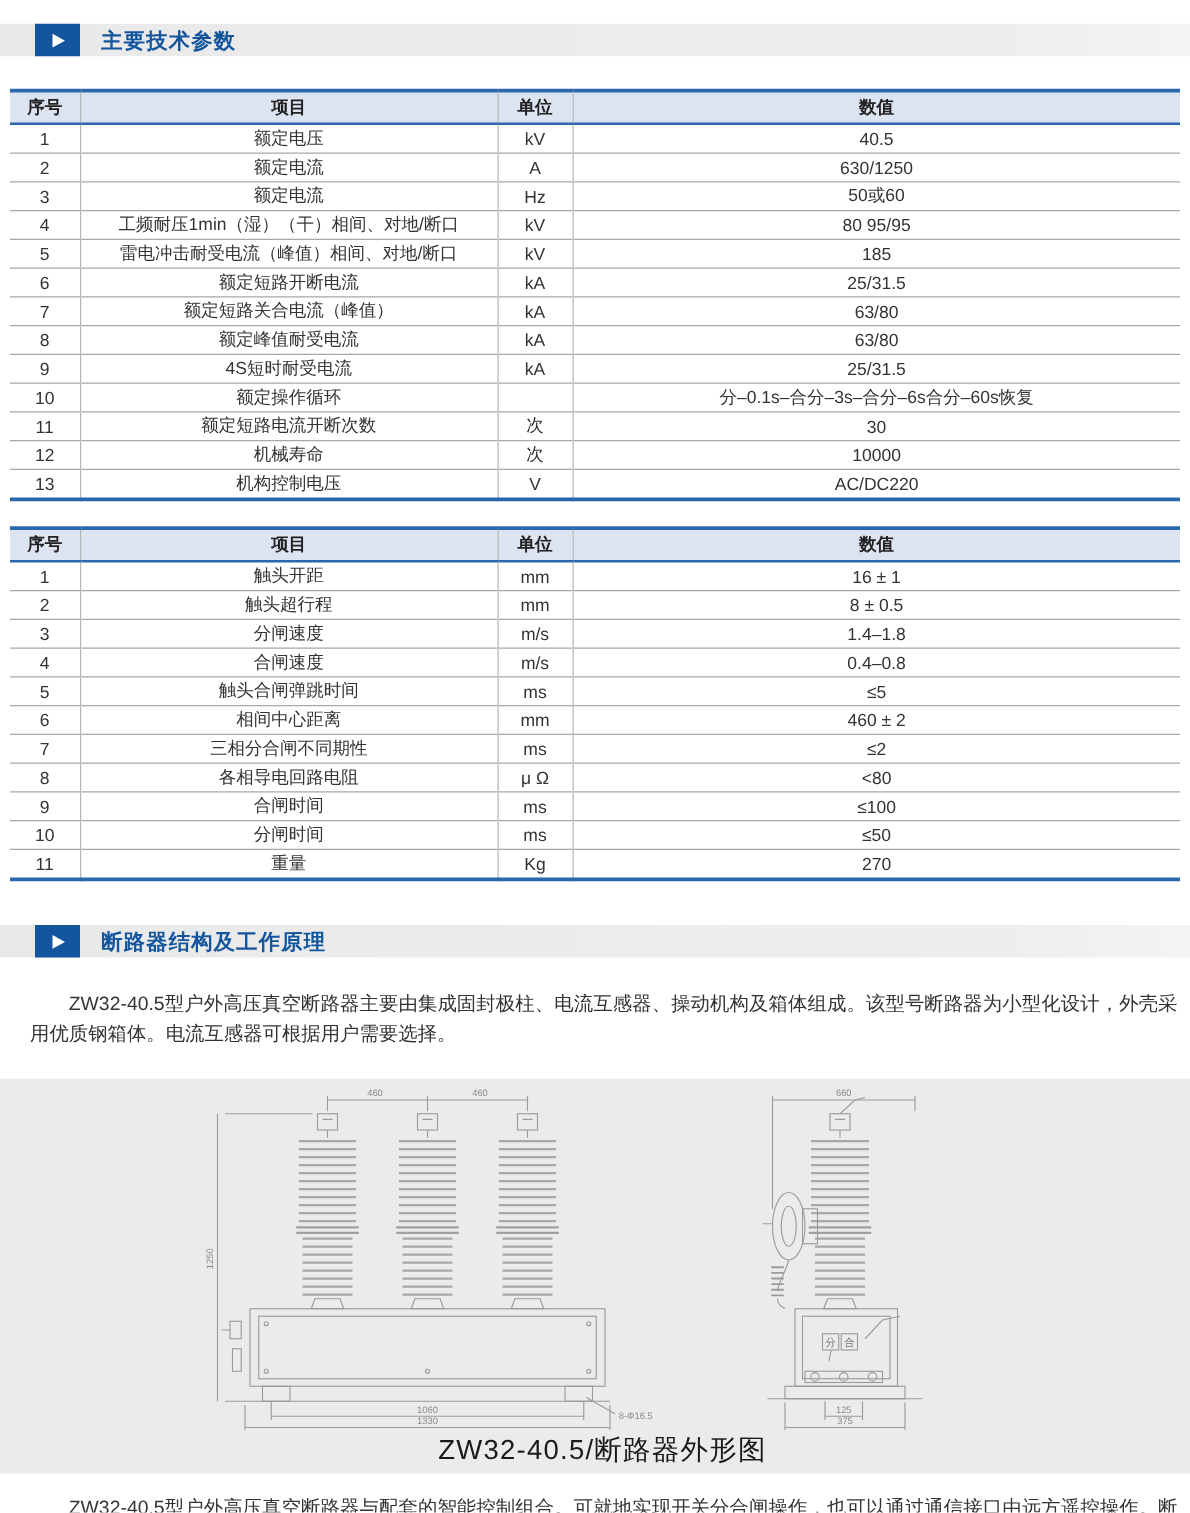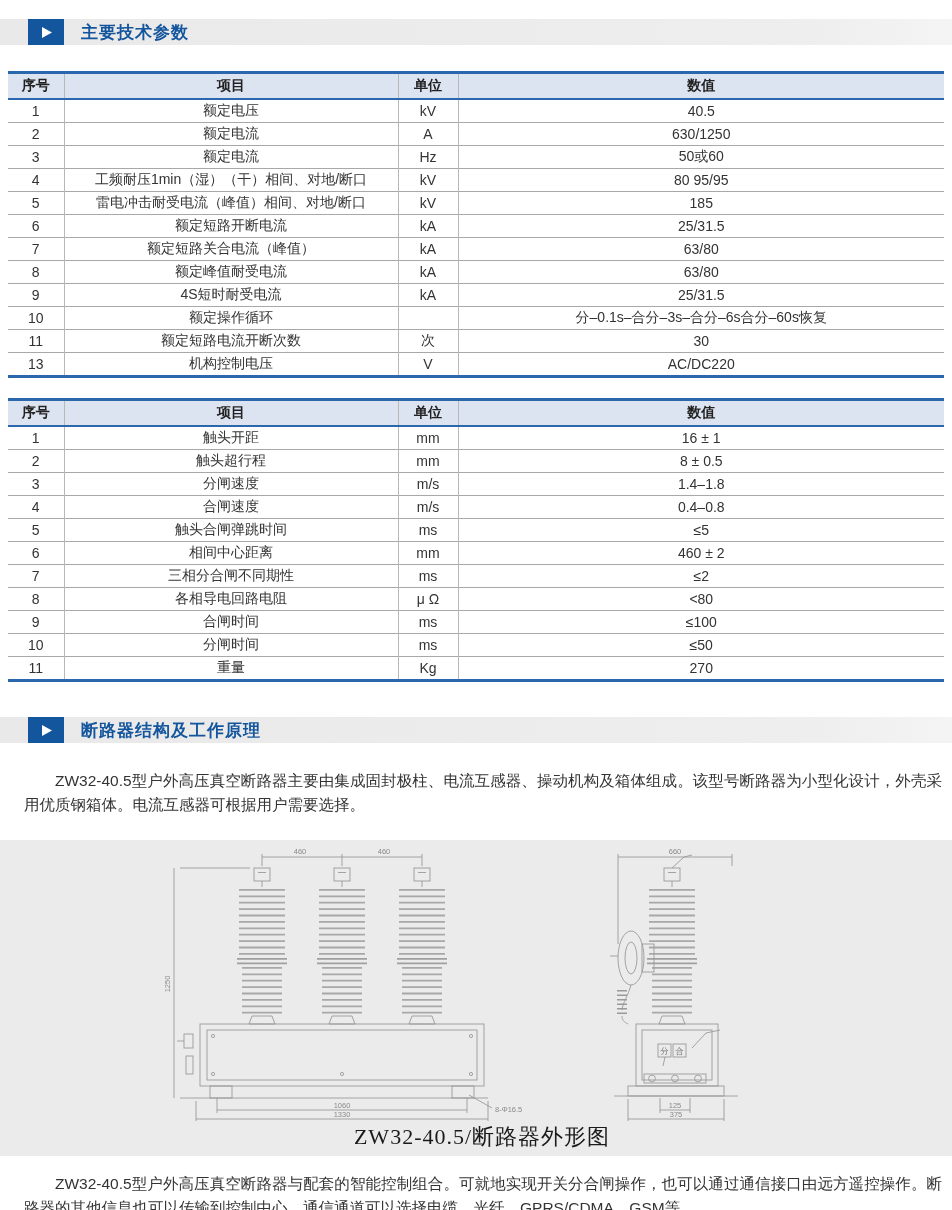--- a/index.html
+++ b/index.html
@@ -50,21 +50,21 @@
     text-indent: 2em; color: #333; text-align: justify;
   }
   p.body-text.second { margin-top: 16px; }
   
   .figure-panel {
     width: 952px; height: 316px; margin-top: 23px; background: #ebebeb;
     text-align: center; overflow: hidden; padding-left: 12px;
   }
   .figure-panel svg { display: block; margin: 4px auto 0 auto; }
   .figure-caption {
-    font-size: 22px; color: #1a1a1a; line-height: 30px; letter-spacing: 1px; font-family: Liberation Serif, serif;
+    font-size: 22px; color: #1a1a1a; line-height: 30px; letter-spacing: 1px;
   }
   .dwg { stroke: #9a9a9a; stroke-width: 0.9; fill: none; }
   .dim-text { font-size: 7.5px; fill: #8a8a8a; stroke: none; }
   .ind-text { font-size: 8.5px; fill: #777; stroke: none; }
 </style>
 </head>
 <body>
 
 <div class="band">
   <div class="icon-box">
@@ -162,20 +162,26 @@
         <td class="c-val">分–0.1s–合分–3s–合分–6s合分–60s恢复</td>
       </tr>
 
       <tr>
         <td class="c-no">11</td>
         <td class="c-item">额定短路电流开断次数</td>
         <td class="c-unit">次</td>
         <td class="c-val">30</td>
       </tr>
 
+      <tr>
+        <td class="c-no">12</td>
+        <td class="c-item">机械寿命</td>
+        <td class="c-unit">次</td>
+        <td class="c-val">10000</td>
+      </tr>
 
       <tr>
         <td class="c-no">13</td>
         <td class="c-item">机构控制电压</td>
         <td class="c-unit">V</td>
         <td class="c-val">AC/DC220</td>
       </tr>
 
     </tbody>
 </table>

